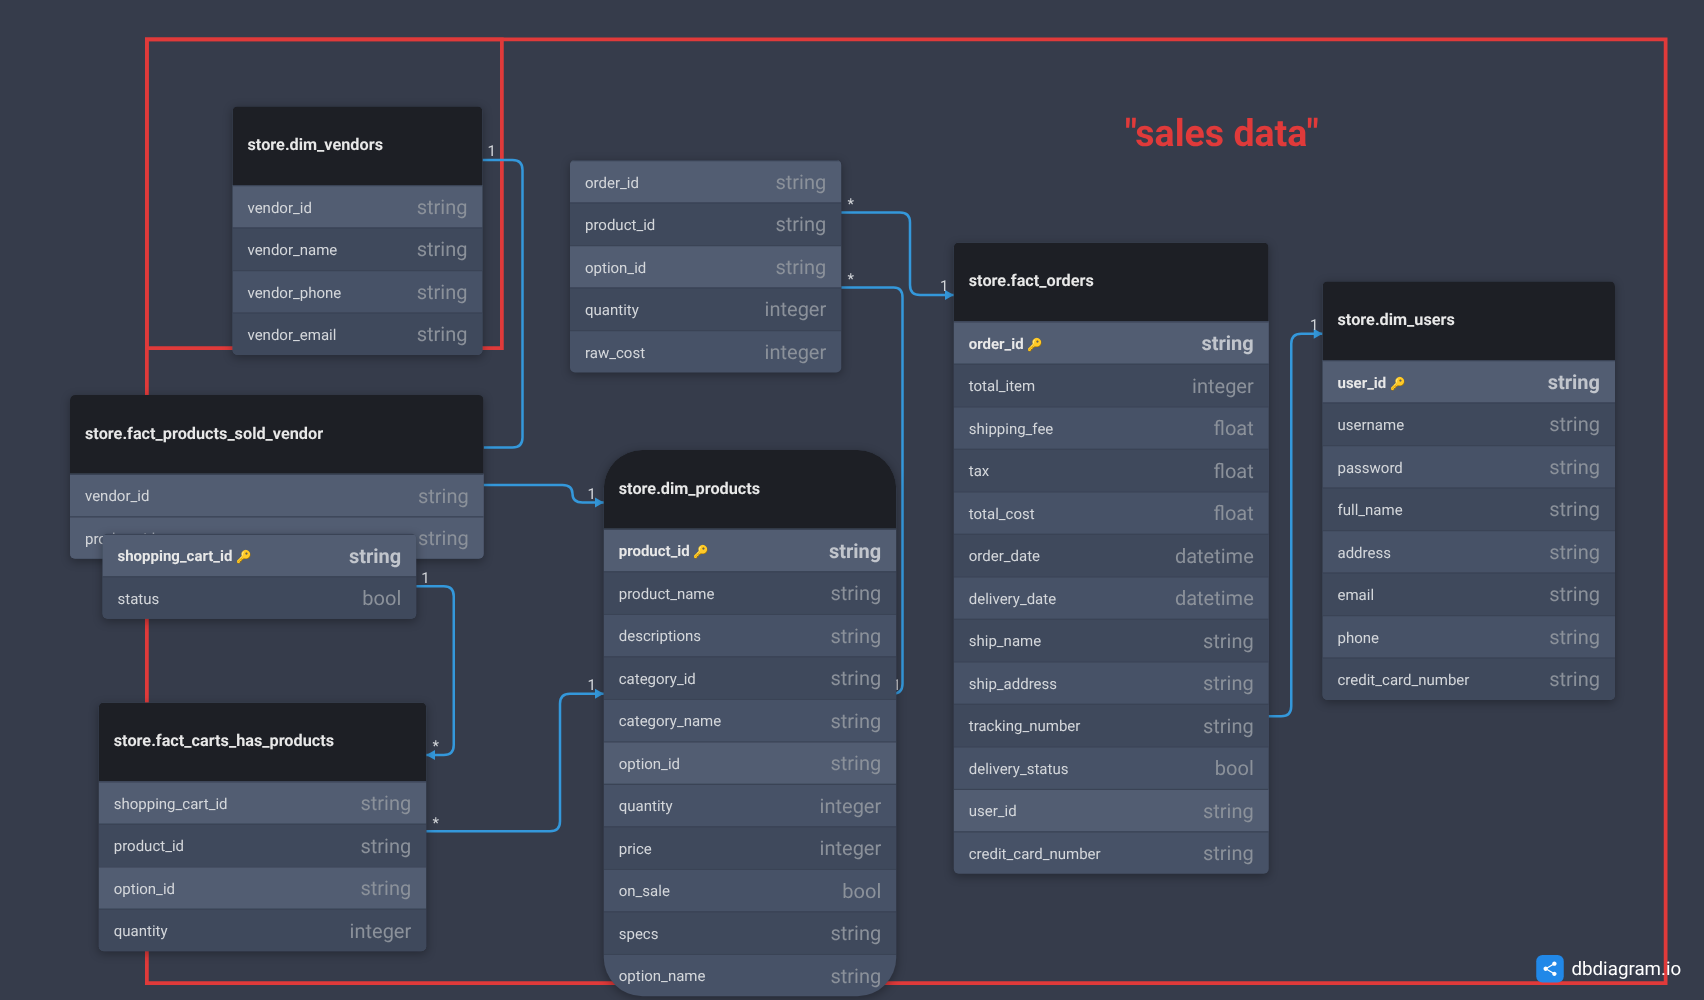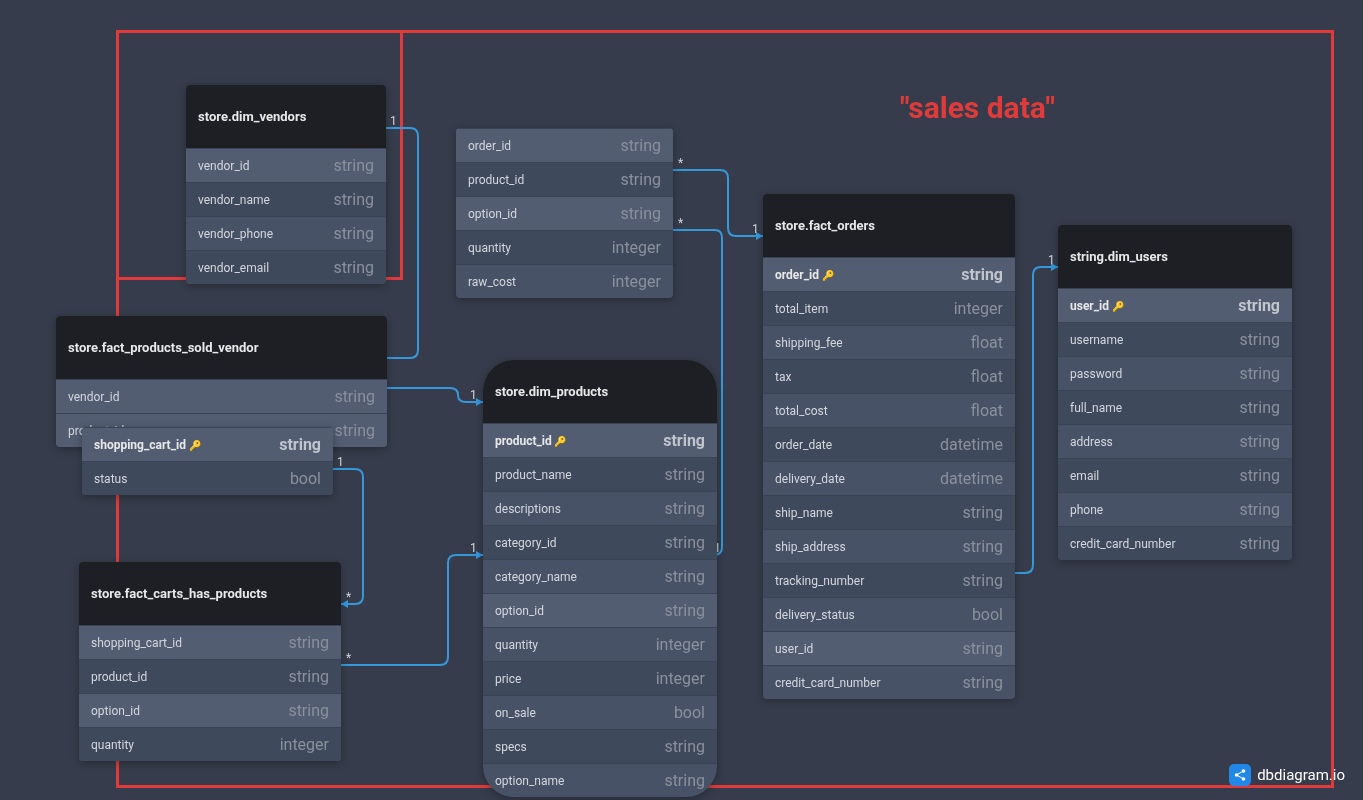--- a/index.html
+++ b/index.html
@@ -248,21 +248,21 @@
       <div class="row hl">
         <span class="col-name">user_id</span>
         <span class="col-type">string</span>
       </div>
       <div class="row">
         <span class="col-name">credit_card_number</span>
         <span class="col-type">string</span>
       </div>
     </div>
   <div class="table" style="left:1058px; top:225px; width:234px;">
-      <div class="table-header">string.dim_users</div>
+      <div class="table-header">store.dim_users</div>
       <div class="row hl">
         <span class="col-name bold">user_id<span class="key-icon">🔑</span></span>
         <span class="col-type bold">string</span>
       </div>
       <div class="row alt">
         <span class="col-name">username</span>
         <span class="col-type">string</span>
       </div>
       <div class="row">
         <span class="col-name">password</span>

